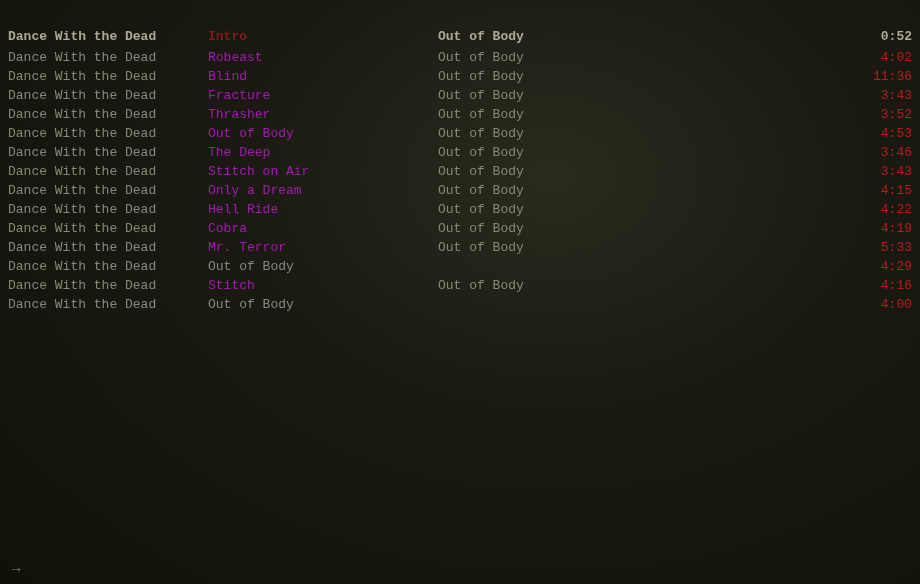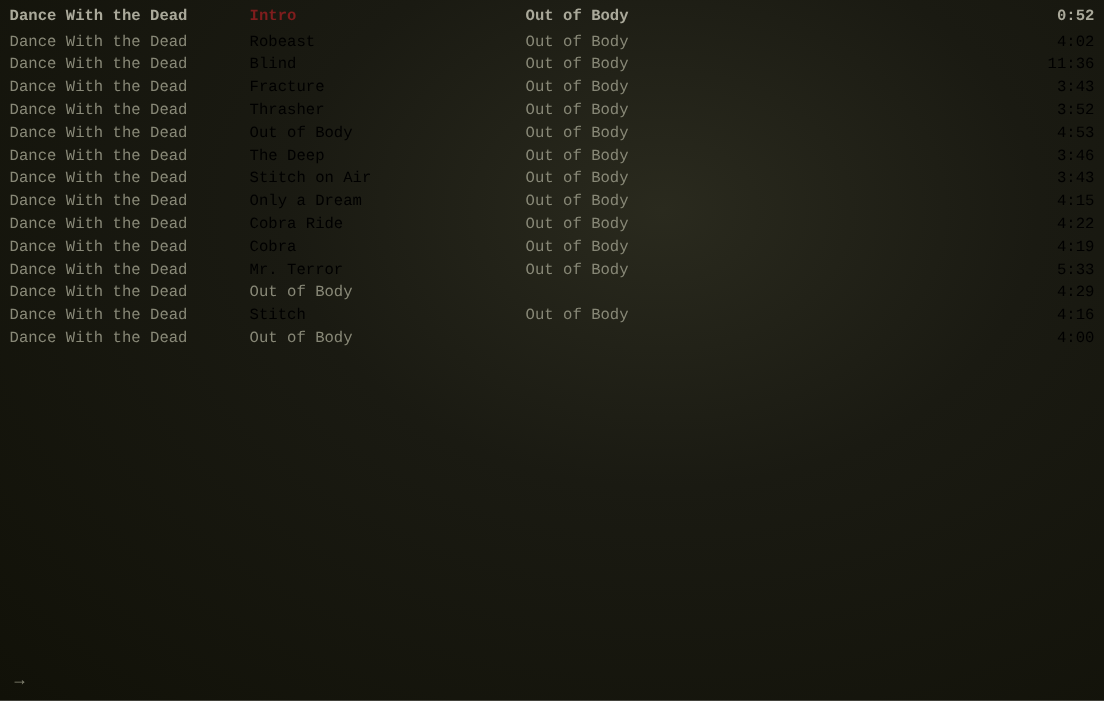--- a/index.html
+++ b/index.html
@@ -16,20 +16,21 @@
       font-family: 'Courier New', Courier, monospace;
       font-size: 13px;
       color: #888877;
       overflow: hidden;
       position: relative;
     }
 
     .track-list {
       padding: 4px 0;
       width: 100%;
+      margin-top: 23px;
     }
 
     .track-row {
       display: flex;
       align-items: center;
       height: 19px;
       padding: 0 8px;
       cursor: pointer;
     }
 
@@ -45,39 +46,39 @@
       white-space: nowrap;
       overflow: hidden;
       color: #888877;
     }
 
     .col-title {
       width: 230px;
       flex-shrink: 0;
       white-space: nowrap;
       overflow: hidden;
-      color: #000000;
+      color: #a21caf;
     }
 
     .header .col-title {
       color: #7f1d1d;
     }
 
     .col-album {
       flex: 1;
       white-space: nowrap;
       overflow: hidden;
       color: #888877;
     }
 
     .col-duration {
       width: 60px;
       text-align: right;
       flex-shrink: 0;
-      color: #000000;
+      color: #b91c1c;
     }
 
     .header .col-artist,
     .header .col-album,
     .header .col-duration {
       color: #aaa99a;
     }
 
     .bottom-arrow {
       position: absolute;
@@ -140,21 +141,21 @@
       <div class="col-duration">3:43</div>
     </div>
     <div class="track-row">
       <div class="col-artist">Dance With the Dead</div>
       <div class="col-title">Only a Dream</div>
       <div class="col-album">Out of Body</div>
       <div class="col-duration">4:15</div>
     </div>
     <div class="track-row">
       <div class="col-artist">Dance With the Dead</div>
-      <div class="col-title">Cobra Ride</div>
+      <div class="col-title">Hell Ride</div>
       <div class="col-album">Out of Body</div>
       <div class="col-duration">4:22</div>
     </div>
     <div class="track-row">
       <div class="col-artist">Dance With the Dead</div>
       <div class="col-title">Cobra</div>
       <div class="col-album">Out of Body</div>
       <div class="col-duration">4:19</div>
     </div>
     <div class="track-row">

